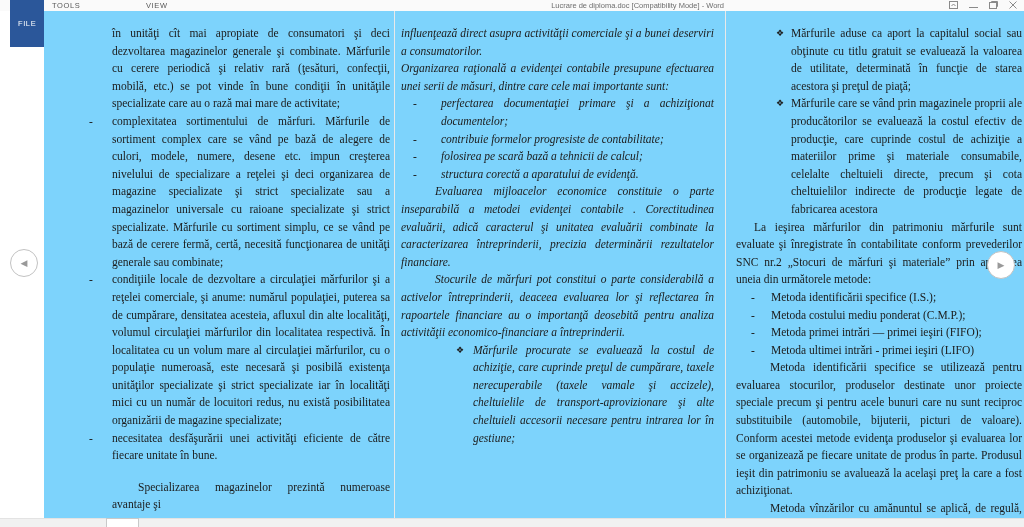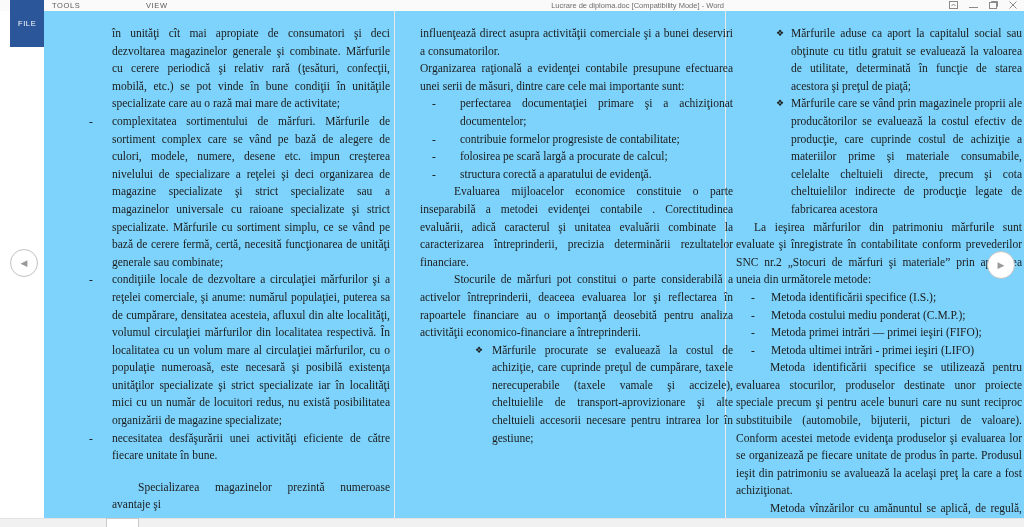--- a/index.html
+++ b/index.html
@@ -29,21 +29,21 @@
   .li{display:flex;margin:0;}
   .mk{flex:none;}
   .txt{flex:1;}
 
   .col1{left:16px;width:330px;}
   .col1 .cont{margin-left:52px;}
   .col1 .li{margin-left:29px;}
   .col1 .mk{width:23px;}
   .col1 .outro{margin-left:52px;text-indent:26px;margin-top:14px;}
 
-  .col2{left:376px;width:313px;}
+  .col2{left:357px;width:313px;font-style:italic;}
   .col2 .li{margin-left:12px;}
   .col2 .mk{width:28px;}
   .col2 .li.diamond{margin-left:55px;}
   .col2 .diamond .mk{width:17px;font-family:"DejaVu Sans",sans-serif;font-size:9px;}
   .ind{text-indent:34px;}
 
   .col3{left:692px;width:286px;}
   .col3 .li.diamond{margin-left:40px;}
   .col3 .diamond .mk{width:15px;font-family:"DejaVu Sans",sans-serif;font-size:9px;}
   .col3 .li.method{margin-left:15px;}
@@ -124,21 +124,21 @@
     <div class="li">
       <span class="mk">-</span>
       <span class="txt">perfectarea documentaţiei primare şi a achiziţionat documentelor;</span>
     </div>
     <div class="li">
       <span class="mk">-</span>
       <span class="txt">contribuie formelor progresiste de contabilitate;</span>
     </div>
     <div class="li">
       <span class="mk">-</span>
-      <span class="txt">folosirea pe scară largă a procurate de calcul;</span>
+      <span class="txt">folosirea pe scară bază a tehnicii de calcul;</span>
     </div>
     <div class="li">
       <span class="mk">-</span>
       <span class="txt">structura corectă a aparatului de evidenţă.</span>
     </div>
     <p class="ind">Evaluarea mijloacelor economice constituie o parte inseparabilă a metodei evidenţei contabile . Corectitudinea evaluării, adică caracterul şi unitatea evaluării combinate la caracterizarea întreprinderii, precizia determinării rezultatelor financiare.</p>
     <p class="ind">Stocurile de mărfuri pot constitui o parte considerabilă a activelor întreprinderii, deaceea evaluarea lor şi reflectarea în rapoartele financiare au o importanţă deosebită pentru analiza activităţii economico-financiare a întreprinderii.</p>
     <div class="li diamond">
       <span class="mk">❖</span>
       <span class="txt">Mărfurile procurate se evaluează la costul de achiziţie, care cuprinde preţul de cumpărare, taxele nerecuperabile (taxele vamale şi accizele), cheltuielile de transport-aprovizionare şi alte cheltuieli accesorii necesare pentru intrarea lor în gestiune;</span>

